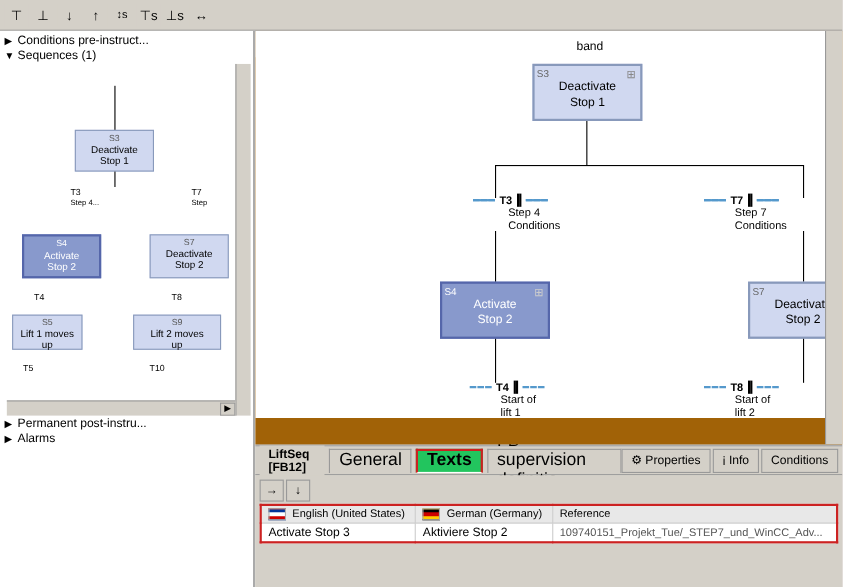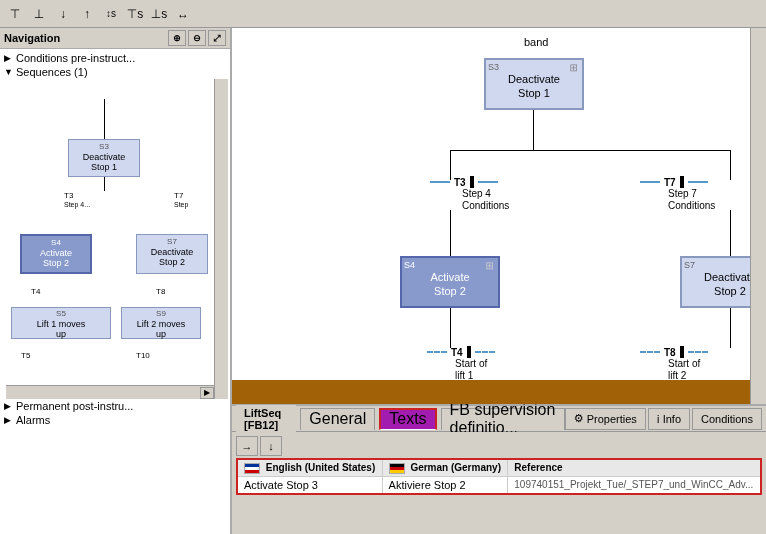--- a/index.html
+++ b/index.html
@@ -148,23 +148,23 @@
       padding: 0 8px;
       font-size: 16px;
       background: #d4d0c8;
       border: 1px solid #999;
       border-bottom: none;
       cursor: pointer;
       display: flex; align-items: center;
       margin-left: 4px;
     }
     .prop-tab.active {
-      background: #a21caf;
+      background: #22c55e;
       border-bottom: 1px solid white;
-      font-weight: normal;
+      font-weight: bold;
     }
     .prop-tab-right {
       margin-left: auto;
       display: flex;
       align-items: center;
       gap: 2px;
     }
     .prop-tab-right .tab-item {
       height: 22px;
       padding: 0 8px;
@@ -199,21 +199,21 @@
       border-collapse: collapse;
       background: white;
       border: 2px solid #cc2222;
       font-size: 11px;
     }
     .prop-table th {
       background: #e8e8e8;
       border: 1px solid #ccc;
       padding: 2px 6px;
       text-align: left;
-      font-weight: bold;
+      font-weight: normal;
       font-size: 10px;
     }
     .prop-table td {
       border: 1px solid #ccc;
       padding: 2px 6px;
     }
     .flag-icon {
       display: inline-block;
       width: 16px; height: 11px;
       background: linear-gradient(#003399 33%, #ffffff 33%, #ffffff 66%, #cc0000 66%);
@@ -243,28 +243,20 @@
     <button class="toolbar-btn">↑</button>
     <button class="toolbar-btn" style="font-size:10px;">↕s</button>
     <button class="toolbar-btn">⊤s</button>
     <button class="toolbar-btn">⊥s</button>
     <button class="toolbar-btn">↔</button>
   </div>
 
   <div class="main-layout">
 
     <div class="left-panel">
-      <div class="nav-header">
-        <span>Navigation</span>
-        <div class="nav-header-icons">
-          <div class="nav-header-icon">⊕</div>
-          <div class="nav-header-icon">⊖</div>
-          <div class="nav-header-icon">⤢</div>
-        </div>
-      </div>
 
       <div class="nav-tree">
 
         <div class="nav-item">
           <span class="arrow">▶</span>
           <span class="nav-item-label">Conditions pre-instruct...</span>
         </div>
 
         <div class="nav-item">
           <span class="arrow">▼</span>
@@ -291,21 +283,21 @@
           </div>
 
           <div style="position:absolute; left:130px; top:155px; width:72px; height:40px; background:#d0d8f0; border:1px solid #8899bb; font-size:9px; text-align:center; padding:2px; line-height:1.2;">
             <div style="font-size:8px; color:#555;">S7</div>
             <div>Deactivate<br>Stop 2</div>
           </div>
 
           <div style="position:absolute; left:25px; top:208px; font-size:8px;">T4</div>
           <div style="position:absolute; left:150px; top:208px; font-size:8px;">T8</div>
 
-          <div style="position:absolute; left:5px; top:228px; width:100px; height:32px; background:#d0d8f0; border:1px solid #8899bb; font-size:9px; text-align:center; padding:1px; line-height:1.2;">
+          <div style="position:absolute; left:5px; top:228px; width:64px; height:32px; background:#d0d8f0; border:1px solid #8899bb; font-size:9px; text-align:center; padding:1px; line-height:1.2;">
             <div style="font-size:8px; color:#555;">S5</div>
             <div>Lift 1 moves<br>up</div>
           </div>
 
           <div style="position:absolute; left:115px; top:228px; width:80px; height:32px; background:#d0d8f0; border:1px solid #8899bb; font-size:9px; text-align:center; padding:1px; line-height:1.2;">
             <div style="font-size:8px; color:#555;">S9</div>
             <div>Lift 2 moves<br>up</div>
           </div>
 
           <div style="position:absolute; left:15px; top:272px; font-size:8px;">T5</div>

